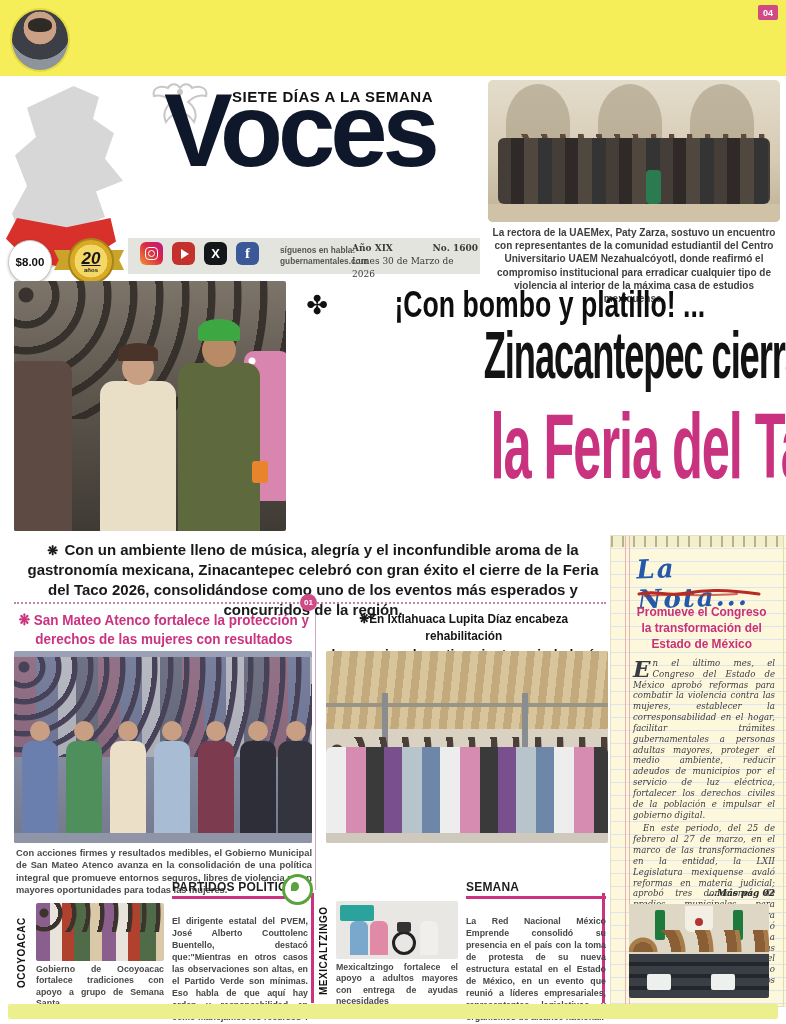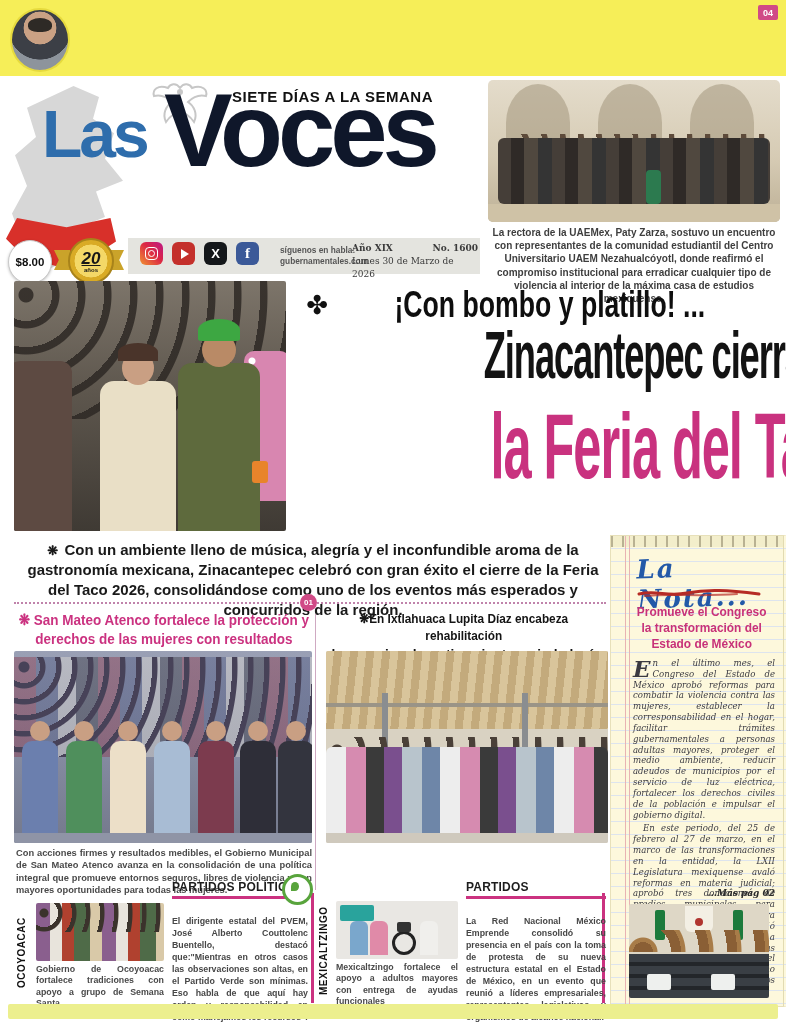--- a/index.html
+++ b/index.html
@@ -197,21 +197,20 @@
     <div class="abs tb-badge">04</div>
   </div>
 
   <div class="abs map-shape"></div>
   <div class="abs map-red"></div>
   <div class="abs mast-tagline">SIETE DÍAS A LA SEMANA</div>
   <svg class="abs eagle" viewBox="0 0 64 52">
     <path d="M32 8 C28 2 22 4 20 8 C10 4 4 10 6 16 C14 14 20 18 24 22 C18 26 14 34 18 42 C22 36 28 32 32 32 C36 32 42 36 46 42 C50 34 46 26 40 22 C44 18 50 14 58 16 C60 10 54 4 44 8 C42 4 36 2 32 8 Z" fill="none" stroke="#b5b5b5" stroke-width="2"></path>
     <circle cx="32" cy="12" r="3" fill="#b5b5b5"></circle>
   </svg>
-  <div class="abs title-las">Las</div>
   <div class="abs title-voces">Voces</div>
   <div class="abs price-badge">$8.00</div>
   <div class="abs badge19-wrap">
     <div class="ribbon l"></div>
     <div class="ribbon r"></div>
     <div class="badge19">
       <div class="n19">20</div>
       <div class="anios">años</div>
     </div>
   </div>
@@ -309,23 +308,23 @@
   <div class="abs small-body" style="left:172px;top:916px;width:136px;">El dirigente estatal del PVEM, José Alberto Couttolenc Buentello, destacó que:"Mientras en otros casos las observaciones son altas, en el Partido Verde son mínimas. Eso habla de que aquí hay orden y responsabilidad en cómo manejamos los recursos".</div>
 
   <div class="abs vlabel" style="left:318px;top:901px;">MEXICALTZINGO</div>
   <div class="abs mex-photo">
     <div class="banner"></div>
     <div class="mex-fig" style="left:14px;background:#7aa7cc;"></div>
     <div class="mex-fig" style="left:34px;background:#e08aa8;"></div>
     <div class="mex-fig" style="left:84px;background:#f0efec;"></div>
     <div class="wheel"></div>
   </div>
-  <div class="abs oco-caption" style="left:336px;top:962px;width:122px;">Mexicaltzingo fortalece el apoyo a adultos mayores con entrega de ayudas funcionales</div>
-
-  <div class="abs section-header" style="left:466px;top:880px;">PARTIDOS</div>
+  <div class="abs oco-caption" style="left:336px;top:962px;width:122px;">Mexicaltzingo fortalece el apoyo a adultos mayores con entrega de ayudas necesidades</div>
+
+  <div class="abs section-header" style="left:466px;top:880px;">SEMANA</div>
   <div class="abs header-rule" style="left:466px;top:896px;width:140px;"></div>
   <div class="abs small-body" style="left:466px;top:916px;width:140px;">La Red Nacional México Emprende consolidó su presencia en el país con la toma de protesta de su nueva estructura estatal en el Estado de México, en un evento que reunió a líderes empresariales, representantes legislativos y organismos de alcance nacional.</div>
 
   <div class="abs nota">
     <div class="nota-spiral"></div>
     <div class="nota-margin"></div>
     <div class="nota-title">La Nota...</div>
     <svg class="nota-scribble" viewBox="0 0 124 10">
       <path d="M2 6 C 20 2, 30 9, 50 5 S 90 2, 122 6" fill="none" stroke="#b62b25" stroke-width="3" stroke-linecap="round"></path>
       <path d="M8 8 C 30 5, 60 9, 100 6" fill="none" stroke="#b62b25" stroke-width="2" stroke-linecap="round" opacity=".7"></path>

